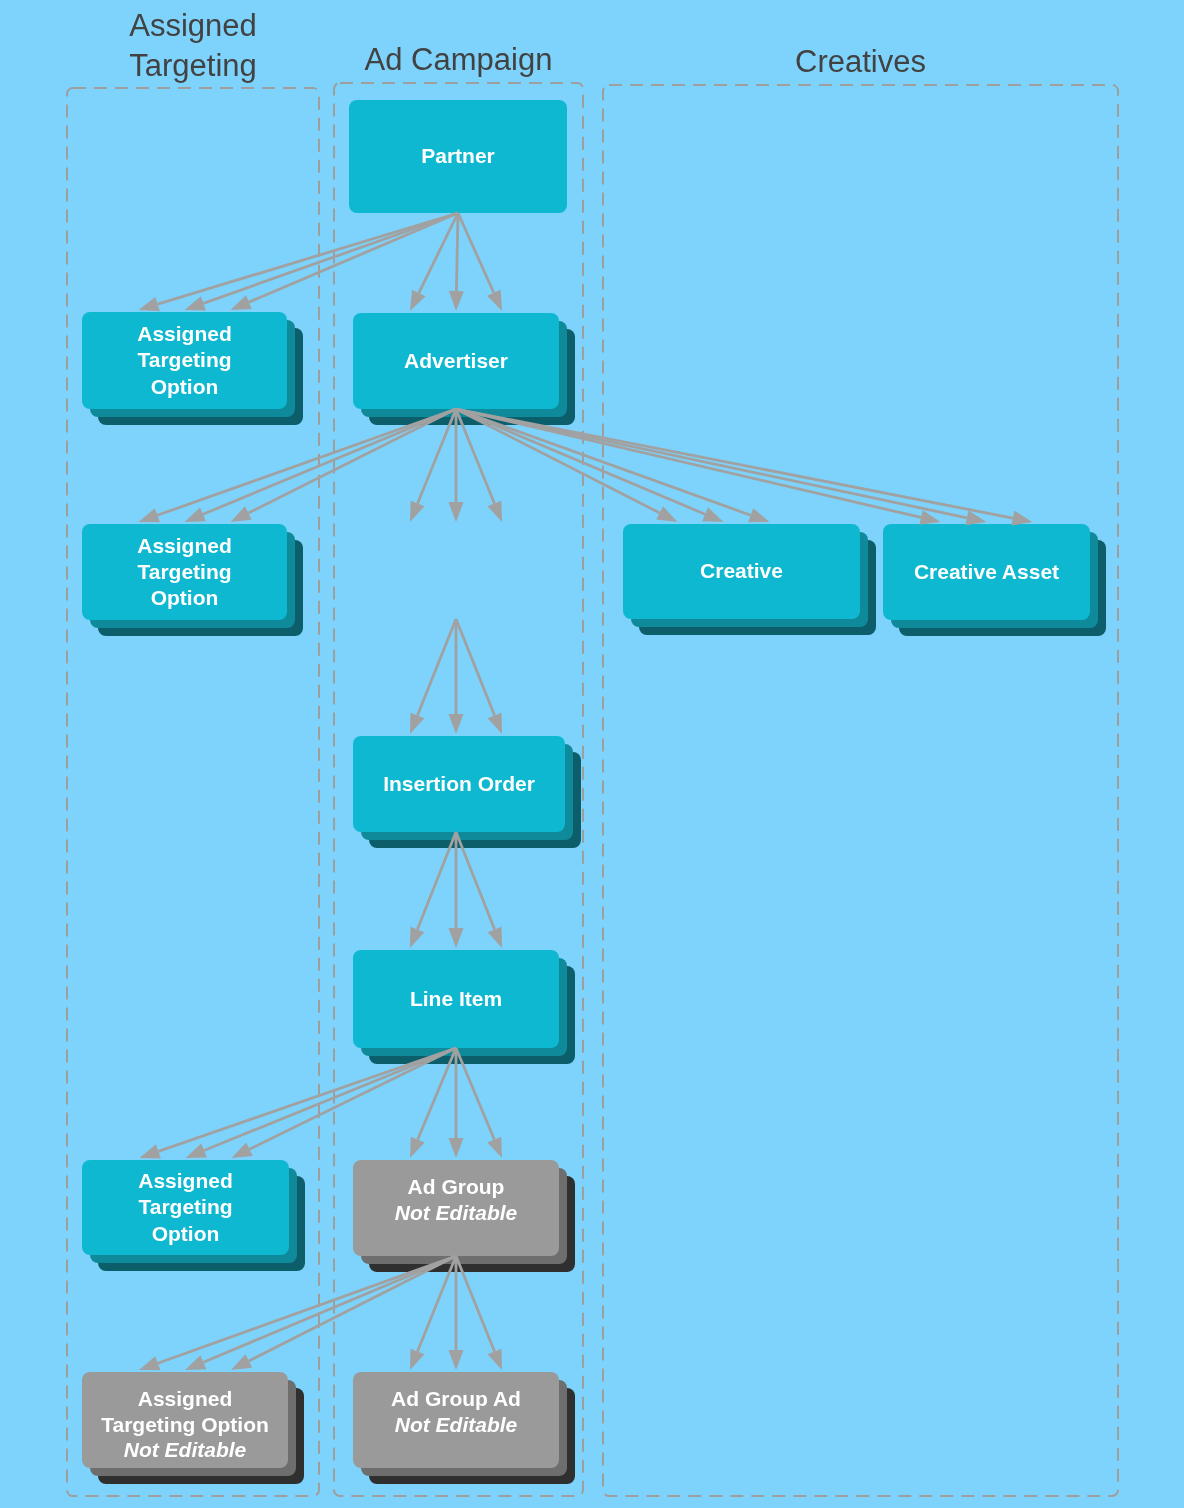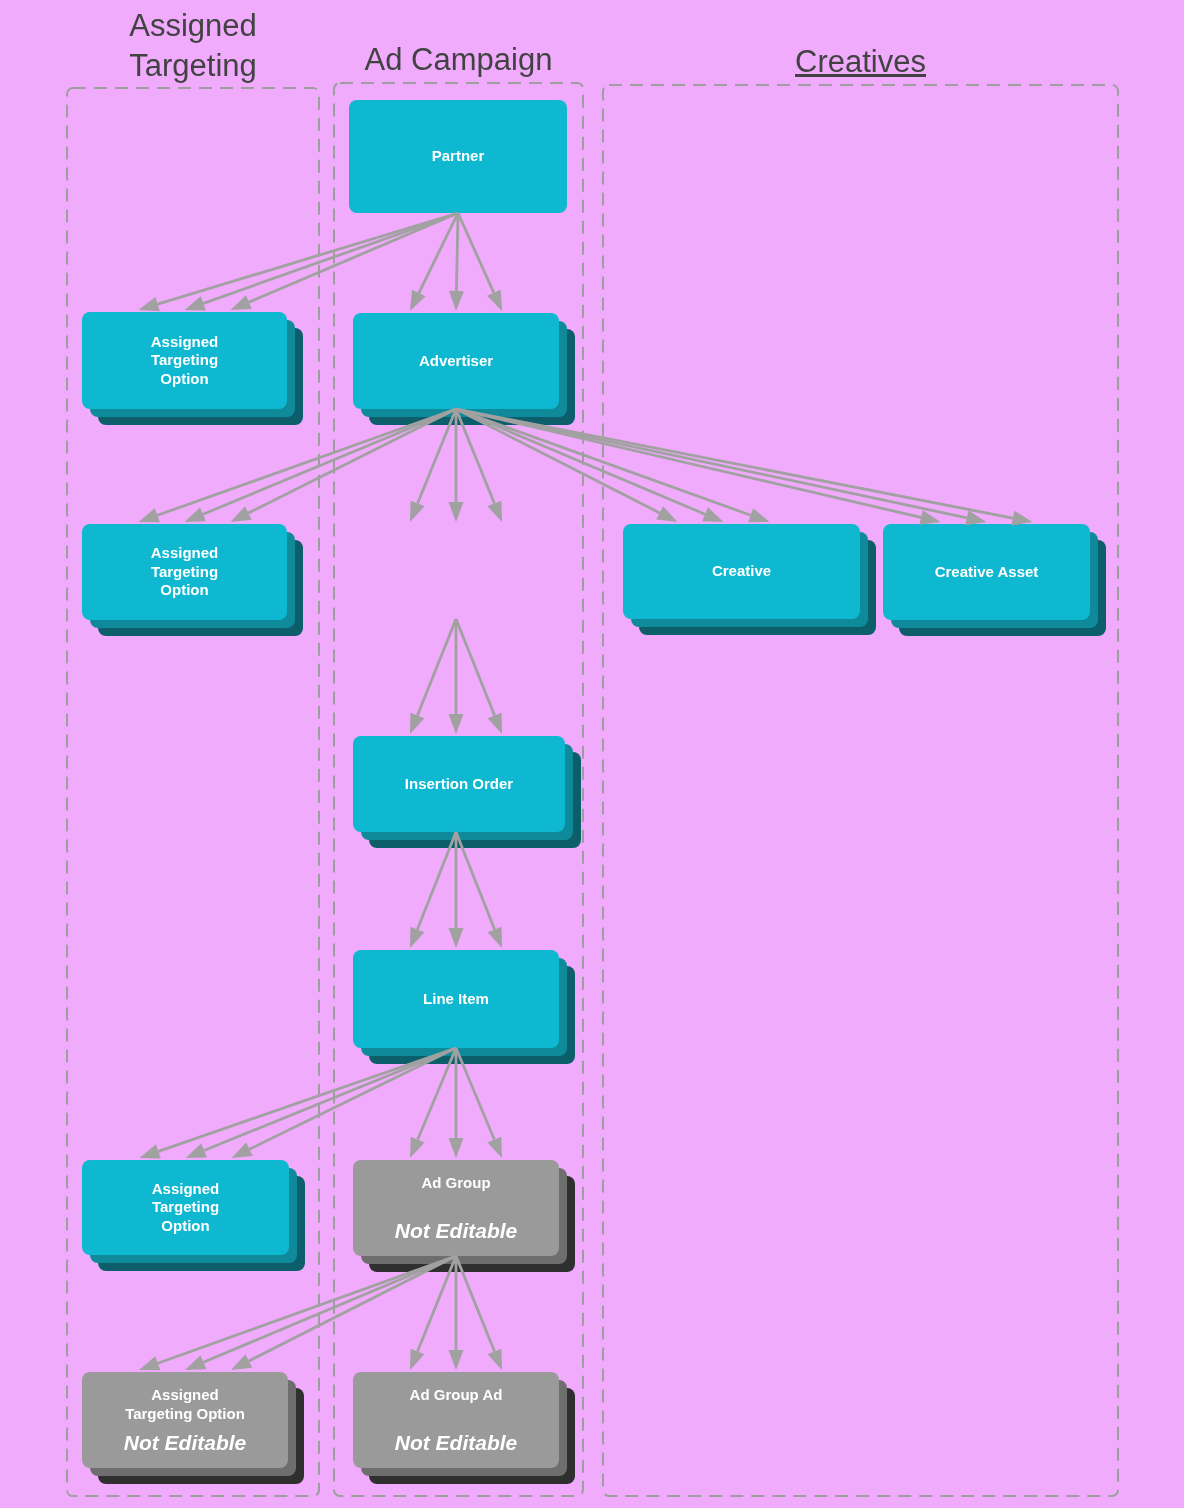--- a/index.html
+++ b/index.html
@@ -9,21 +9,21 @@
     --c-primary:#0DB8D0;
     --c-primary-mid:#0E8A9A;
     --c-primary-dark:#0D5E6B;
     --c-gray:#9A9A9A;
     --c-gray-mid:#6E6E6E;
     --c-gray-dark:#2F2F2F;
     --c-node-text:#FFFFFF;
   }
   html,body{margin:0;padding:0;background:#fff;}
   .canvas{
-    position:relative;width:1184px;height:1508px;background:#f0abfc;
+    position:relative;width:1184px;height:1508px;background:#7dd3fc;
     font-family:"Liberation Sans",sans-serif;overflow:hidden;
   }
   svg.layer{position:absolute;left:0;top:0;width:1184px;height:1508px;pointer-events:none;}
   #columns-svg{z-index:1;}
   #nodes-layer{position:absolute;left:0;top:0;width:1184px;height:1508px;z-index:2;}
   #edges-svg{z-index:3;}
   .col-header{
     position:absolute;z-index:2;text-align:center;color:var(--c-header);
     font-size:31px;line-height:1.3;white-space:pre-line;font-weight:400;
   }
@@ -35,38 +35,38 @@
     position:absolute;left:0;top:0;width:100%;height:100%;border-radius:8px;
     display:flex;flex-direction:column;align-items:center;justify-content:center;
     color:var(--c-node-text);font-weight:700;text-align:center;box-sizing:border-box;
   }
   .node.primary .face{background:var(--c-primary);}
   .node.primary .stack.mid{background:var(--c-primary-mid);}
   .node.primary .stack.back{background:var(--c-primary-dark);}
   .node.disabled .face{background:var(--c-gray);}
   .node.disabled .stack.mid{background:var(--c-gray-mid);}
   .node.disabled .stack.back{background:var(--c-gray-dark);}
-  .node-label{font-size:15px;line-height:1.24;white-space:pre-line;}
-  .node.has-sub .face{justify-content:space-between;padding:14px 6px 13px;}
+  .node-label{font-size:21px;line-height:1.24;white-space:pre-line;}
+  .node.has-sub .face{justify-content:space-between;padding:14px 6px 31px;}
   .node-sublabel{font-size:21px;font-style:italic;}
 </style>
 </head>
 <body>
 
 <div class="canvas">
   <svg class="layer" id="columns-svg" viewBox="0 0 1184 1508">
       <rect x="67" y="88" width="252" height="1408" rx="6" fill="none" stroke="#9E9E9E" stroke-width="2" stroke-dasharray="13 8"></rect>
       <rect x="334" y="83" width="249" height="1413" rx="6" fill="none" stroke="#9E9E9E" stroke-width="2" stroke-dasharray="13 8"></rect>
       <rect x="603" y="85" width="515" height="1411" rx="6" fill="none" stroke="#9E9E9E" stroke-width="2" stroke-dasharray="13 8"></rect>
     </svg>
   <div id="headers-layer">
       <div class="col-header" style="left: 67px; top: 6px; width: 252px;">Assigned
 Targeting</div>
       <div class="col-header" style="left: 334px; top: 40px; width: 249px;">Ad Campaign</div>
-      <div class="col-header" style="left: 603px; top: 42px; width: 515px; text-decoration: underline;">Creatives</div>
+      <div class="col-header" style="left: 603px; top: 42px; width: 515px;">Creatives</div>
     </div>
   <div id="nodes-layer">
       <div class="node primary" style="left: 349px; top: 100px; width: 218px; height: 113px;">
         <div class="face">
           <span class="node-label">Partner</span>
         </div>
       </div>
       <div class="node primary" style="left: 82px; top: 312px; width: 205px; height: 97px;">
         <div class="stack back"></div>
         <div class="stack mid"></div>

